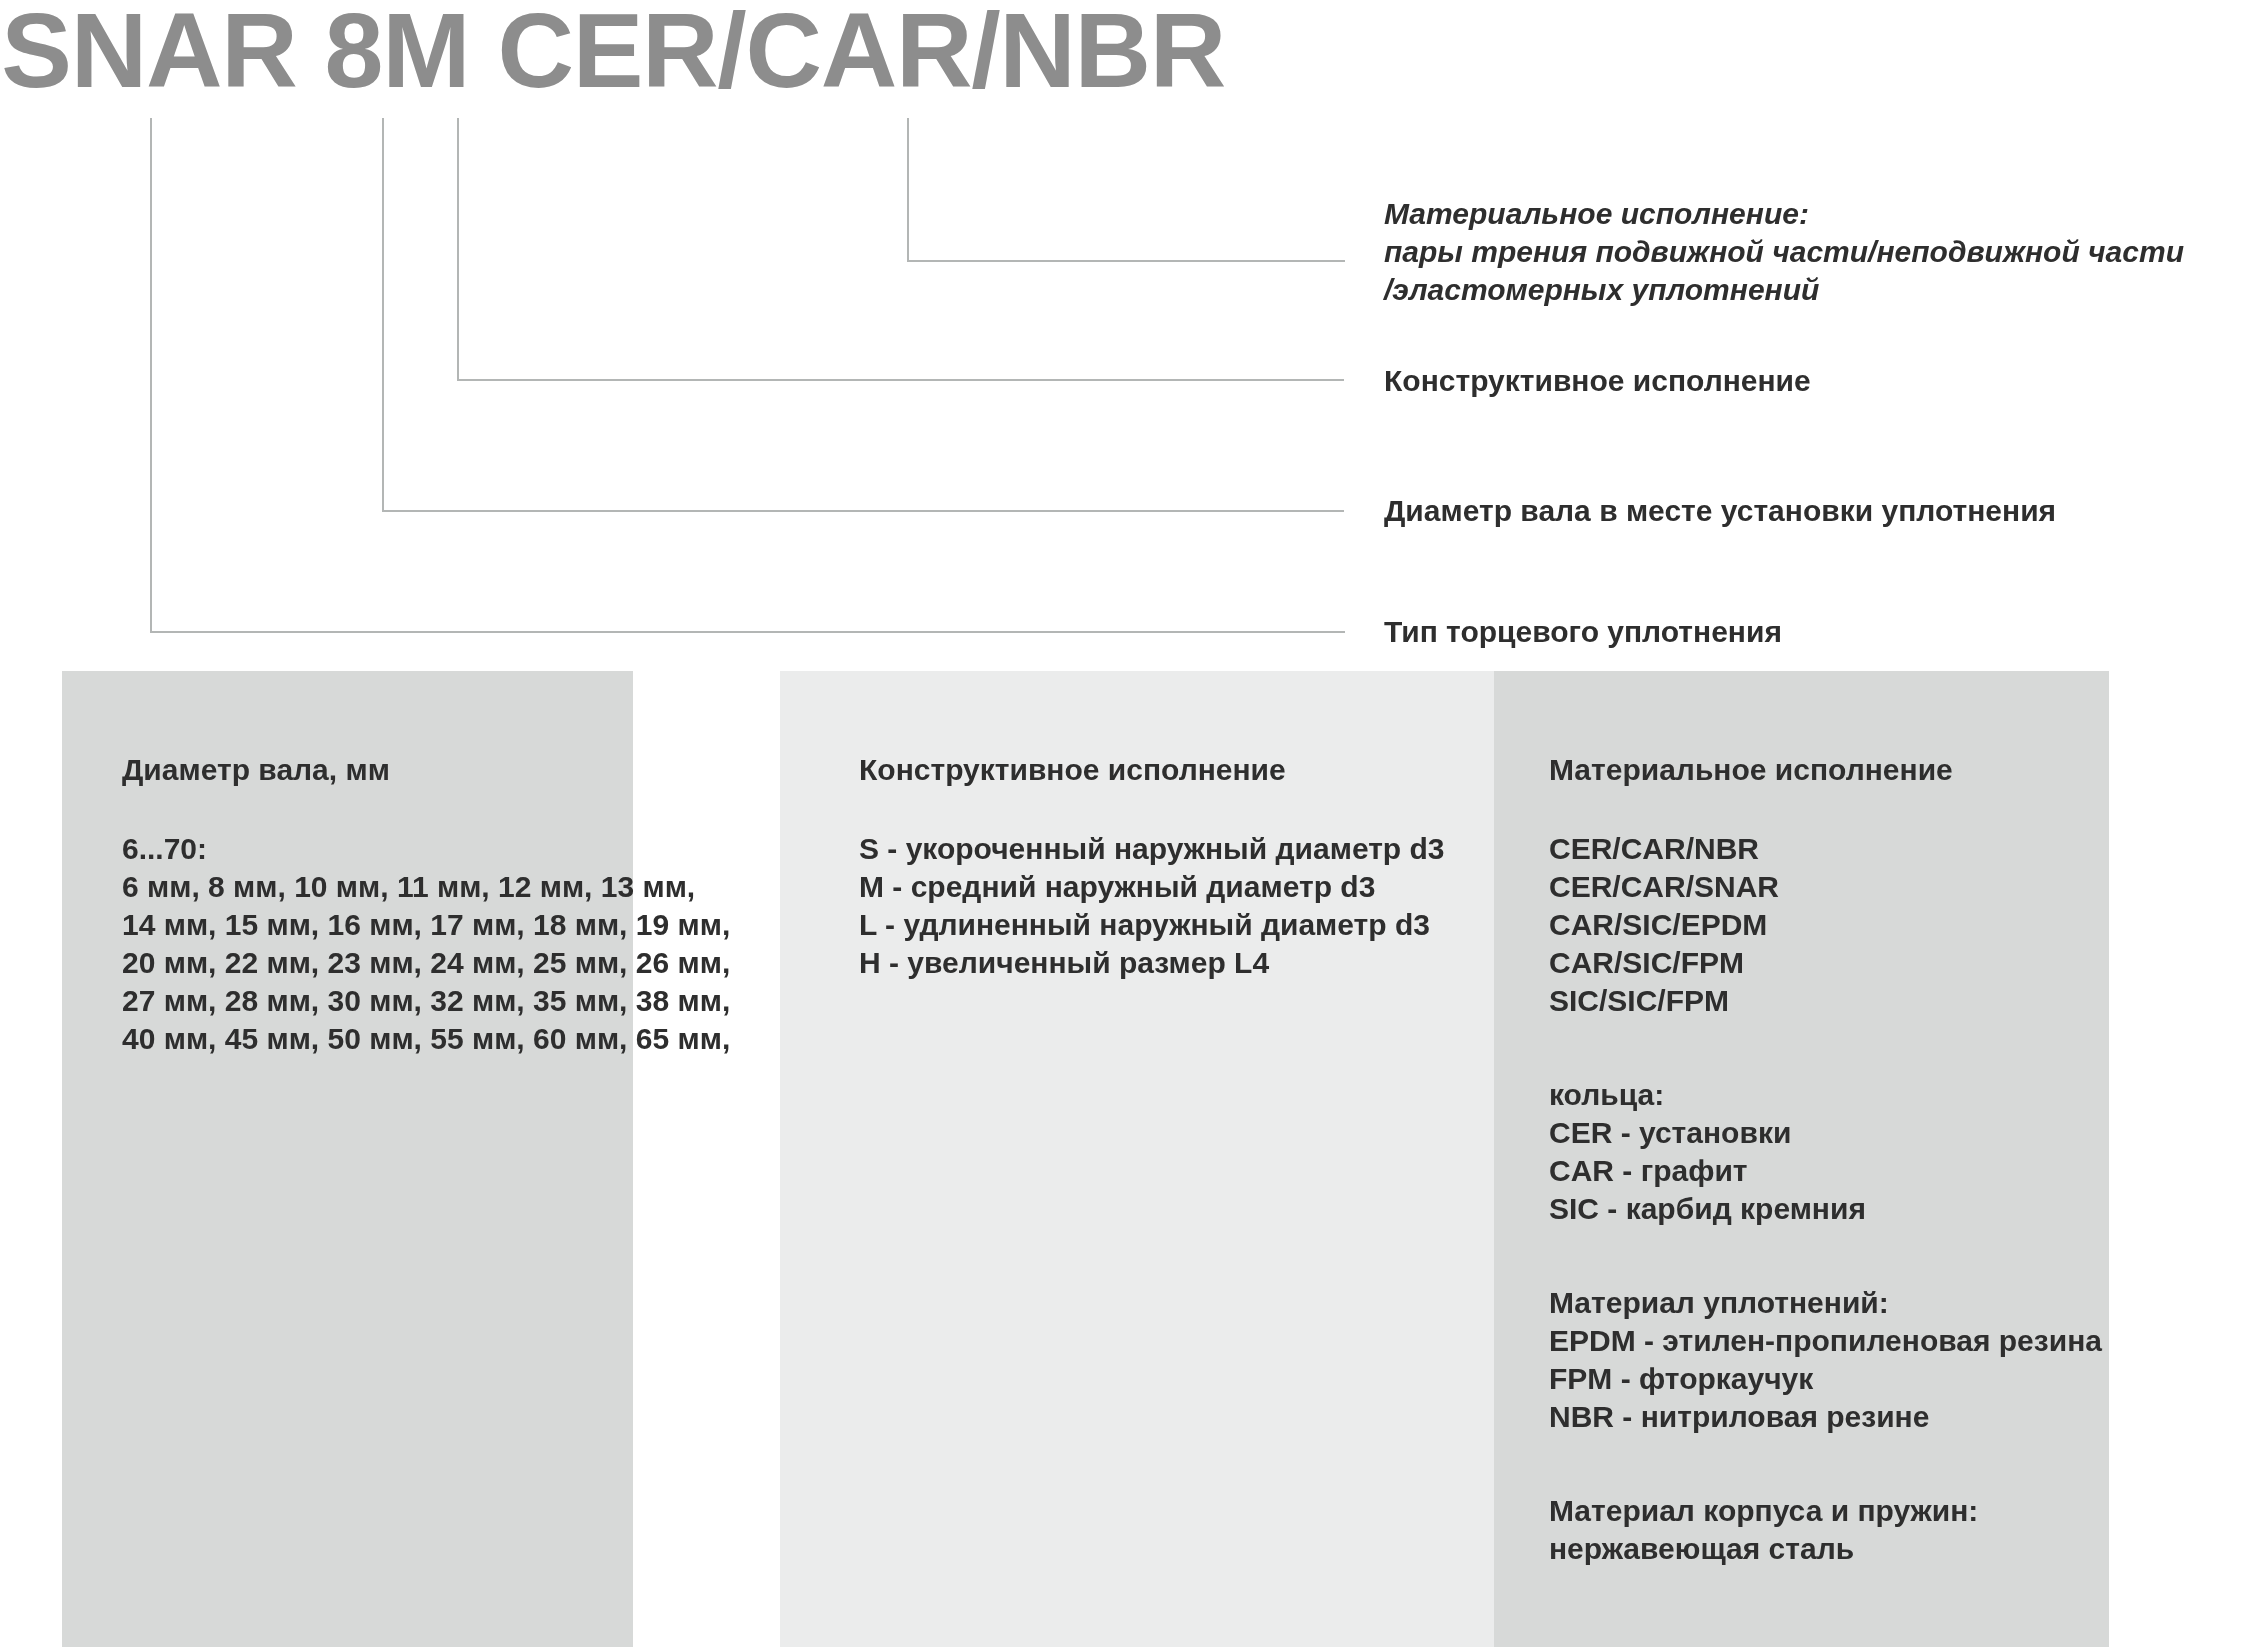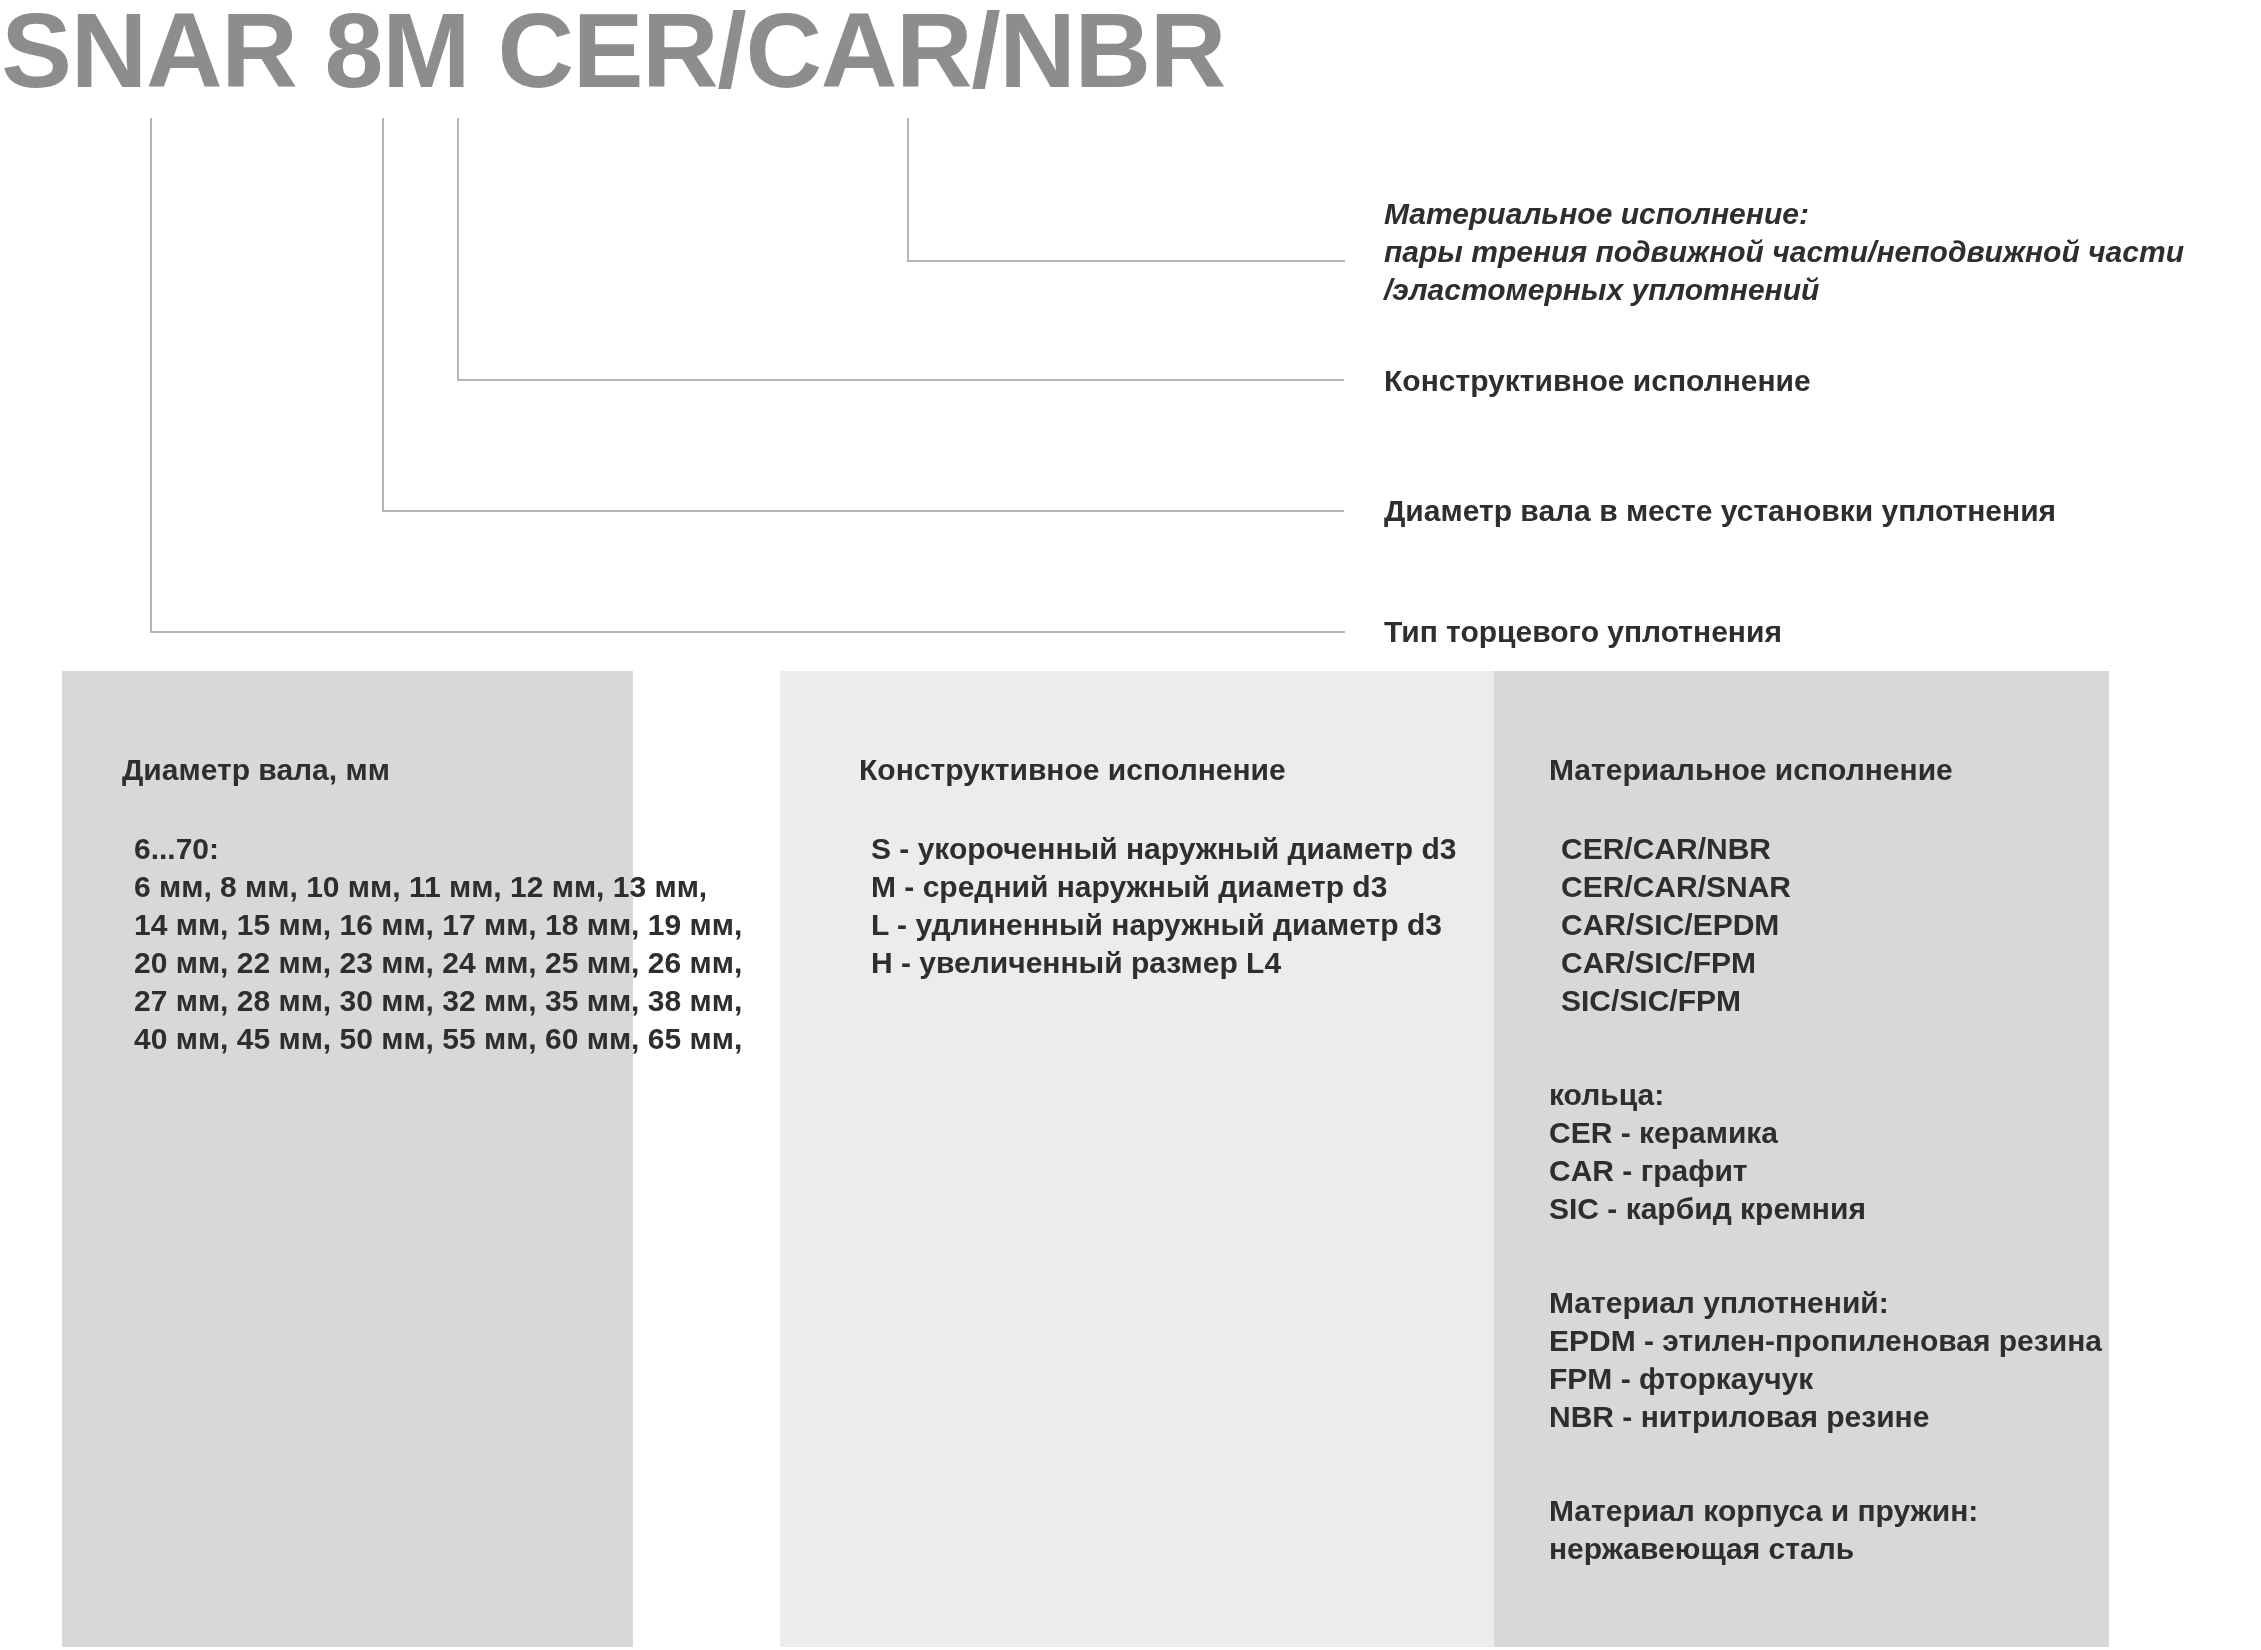--- a/index.html
+++ b/index.html
@@ -43,21 +43,21 @@
     top: 671px;
     height: 976px;
     font-size: 30px;
   }
   #col-diameter     { left: 62px;  width: 571px; background: var(--c-col-dark, #d7d9d8); padding: 80px 37px 0 60px; }
   #col-construction { left: 780px; width: 714px; background: var(--c-col-light, #ebecec); padding: 80px 26px 0 79px; }
   #col-material     { left: 1494px; width: 615px; background: var(--c-col-dark, #d7d9d8); padding: 80px 19.6px 0 55px; }
 
   .col-header { line-height: 38px; white-space: nowrap; }
   .group { margin-top: 56px; }
-  .groups .group:first-child { margin-top: 41px; margin-left: 12px; }
+  .groups .group:first-child { margin-top: 41px; }
   .line { line-height: 38px; white-space: nowrap; }
 </style>
 </head>
 <body style="--c-title: #8d8d8d; --c-text: #2e2e2e; --c-line: #b3b6b5; --c-col-dark: #d7d9d8; --c-col-light: #ebecec; background: rgb(255, 255, 255);">
 
 <div class="title">SNAR 8M CER/CAR/NBR</div>
 
 <div class="vline" style="left:150px; top:118px; height:515px;"></div>
 <div class="hline" style="left:150px; top:631px; width:1195px;"></div>
 
@@ -110,21 +110,21 @@
   <div class="groups">
     <div class="group">
         <div class="line">CER/CAR/NBR</div>
         <div class="line">CER/CAR/SNAR</div>
         <div class="line">CAR/SIC/EPDM</div>
         <div class="line">CAR/SIC/FPM</div>
         <div class="line">SIC/SIC/FPM</div>
       </div>
     <div class="group">
         <div class="line">кольца:</div>
-        <div class="line">CER - керамика</div>
+        <div class="line">CER - установки</div>
         <div class="line">CAR - графит</div>
         <div class="line">SIC - карбид кремния</div>
       </div>
     <div class="group">
         <div class="line">Материал уплотнений:</div>
         <div class="line">EPDM - этилен-пропиленовая резина</div>
         <div class="line">FPM - фторкаучук</div>
         <div class="line">NBR - нитриловая резине</div>
       </div>
     <div class="group">

